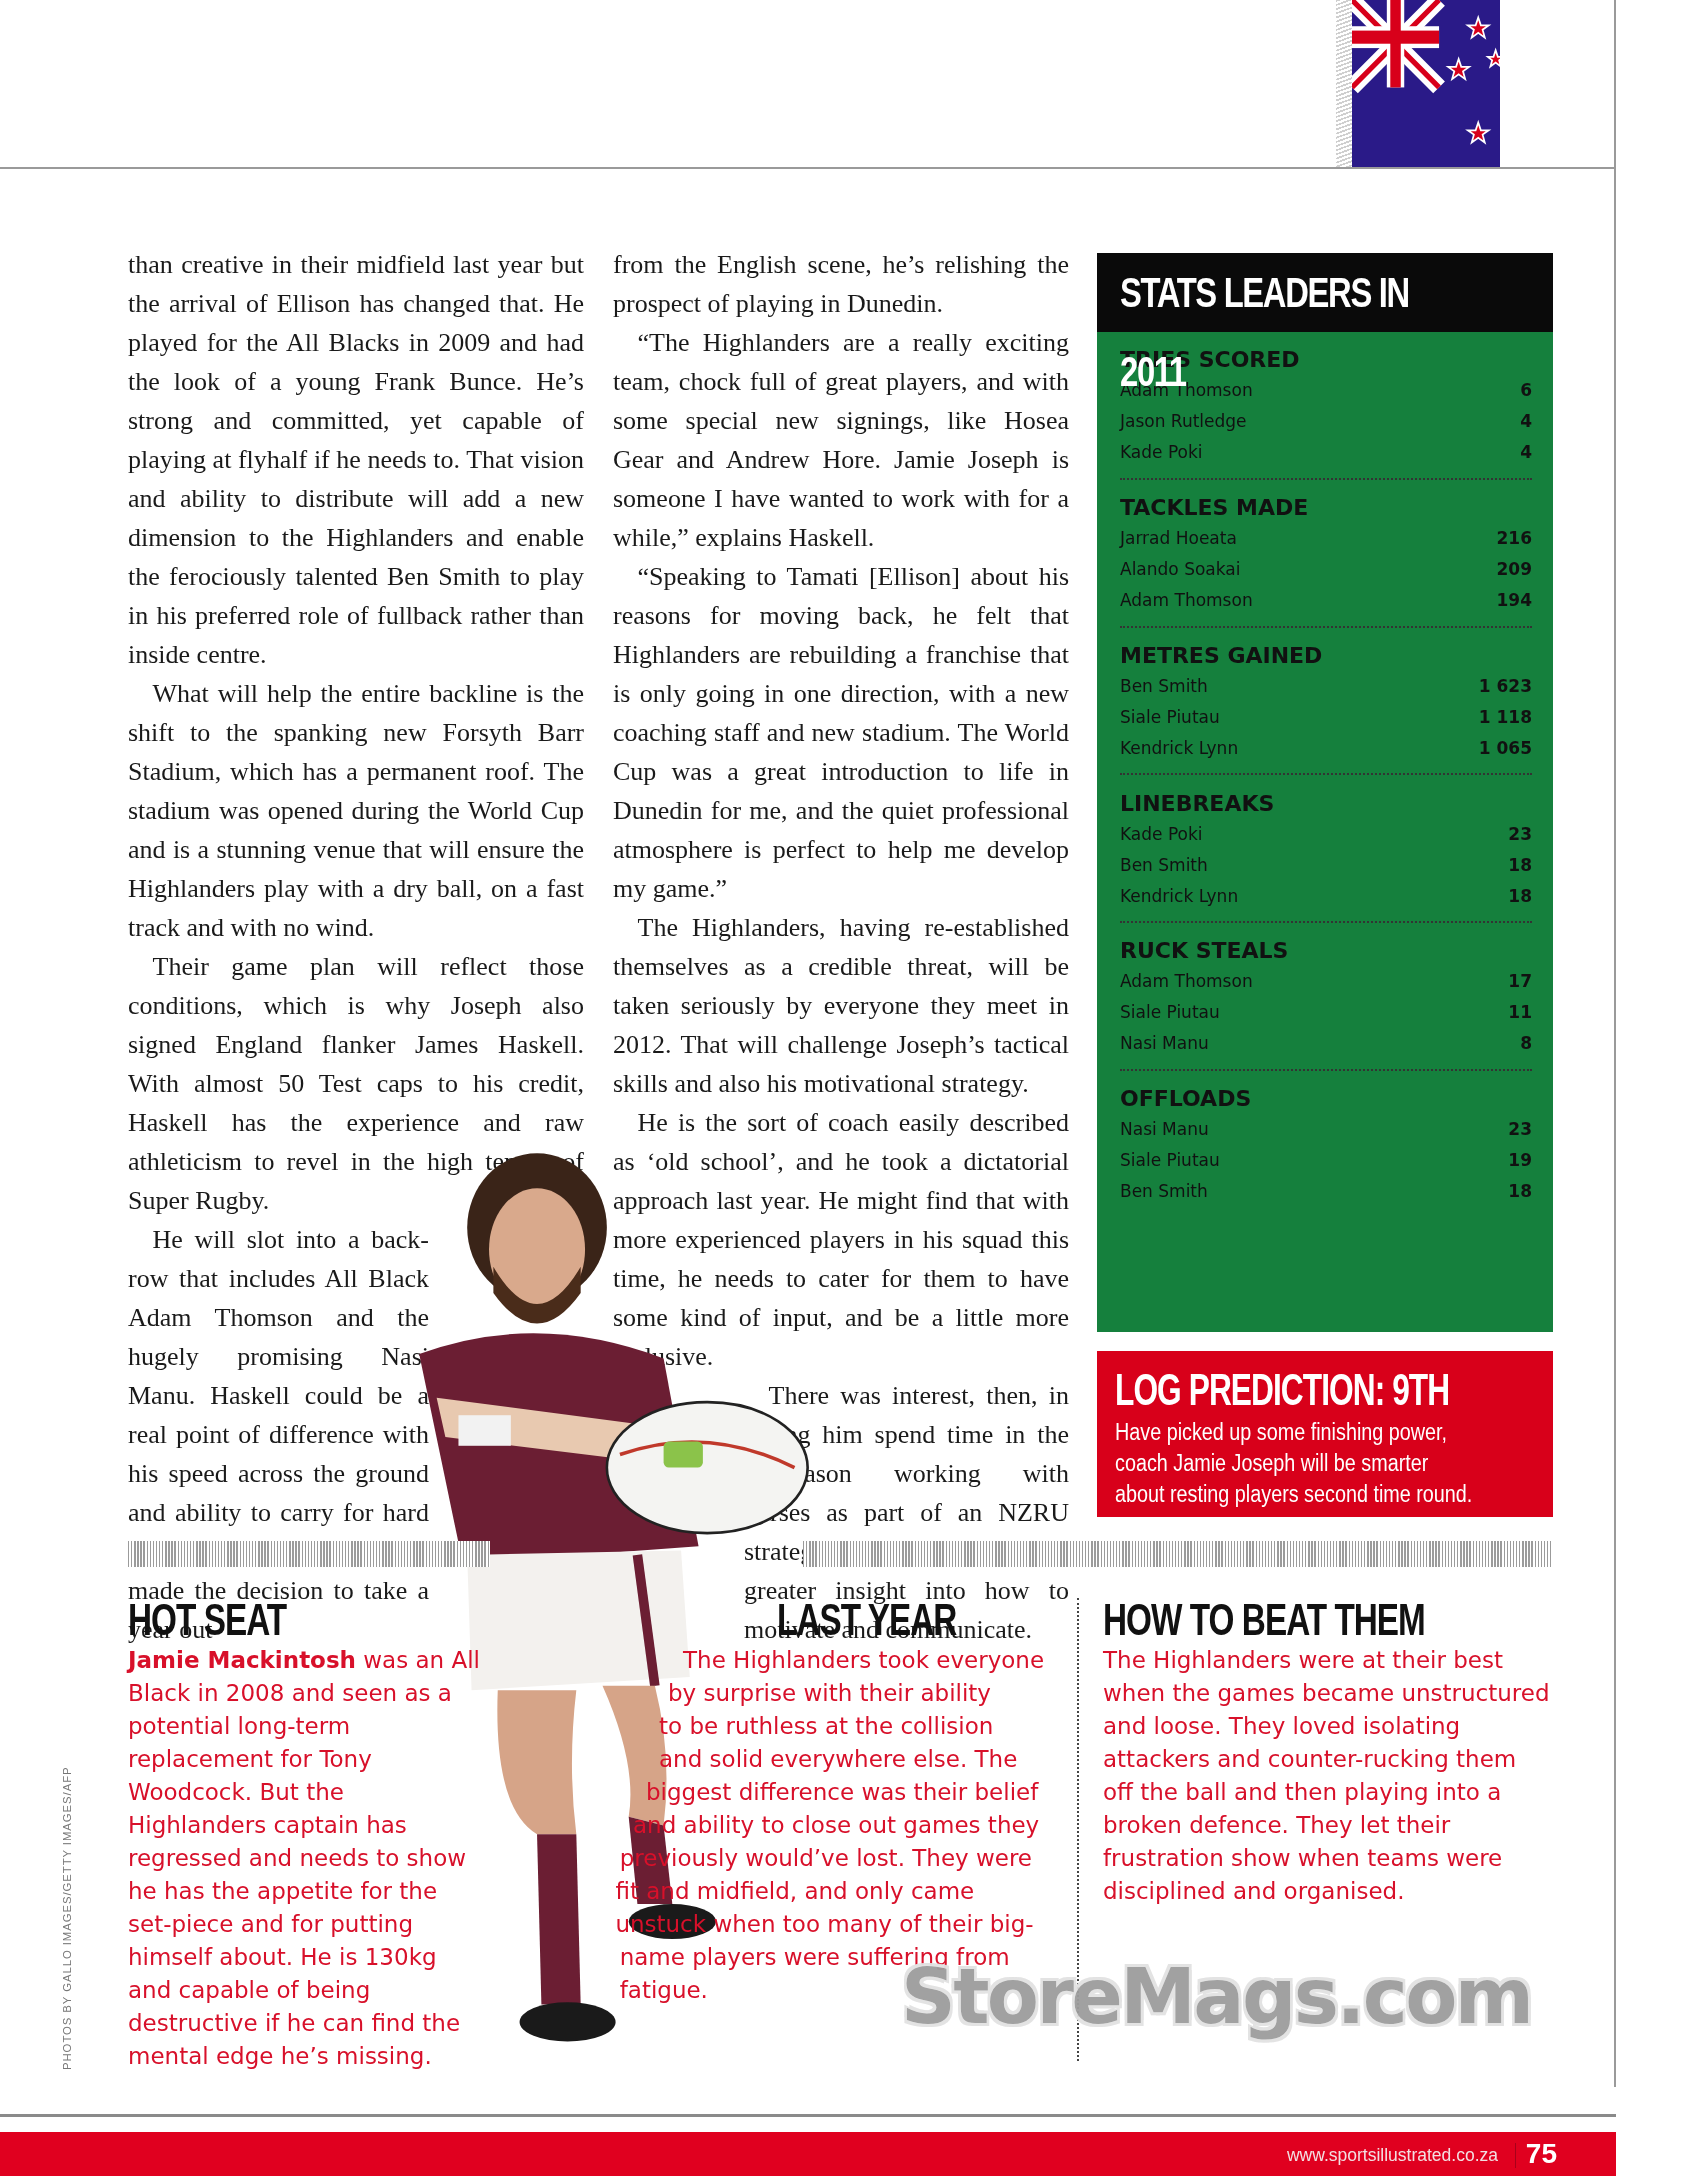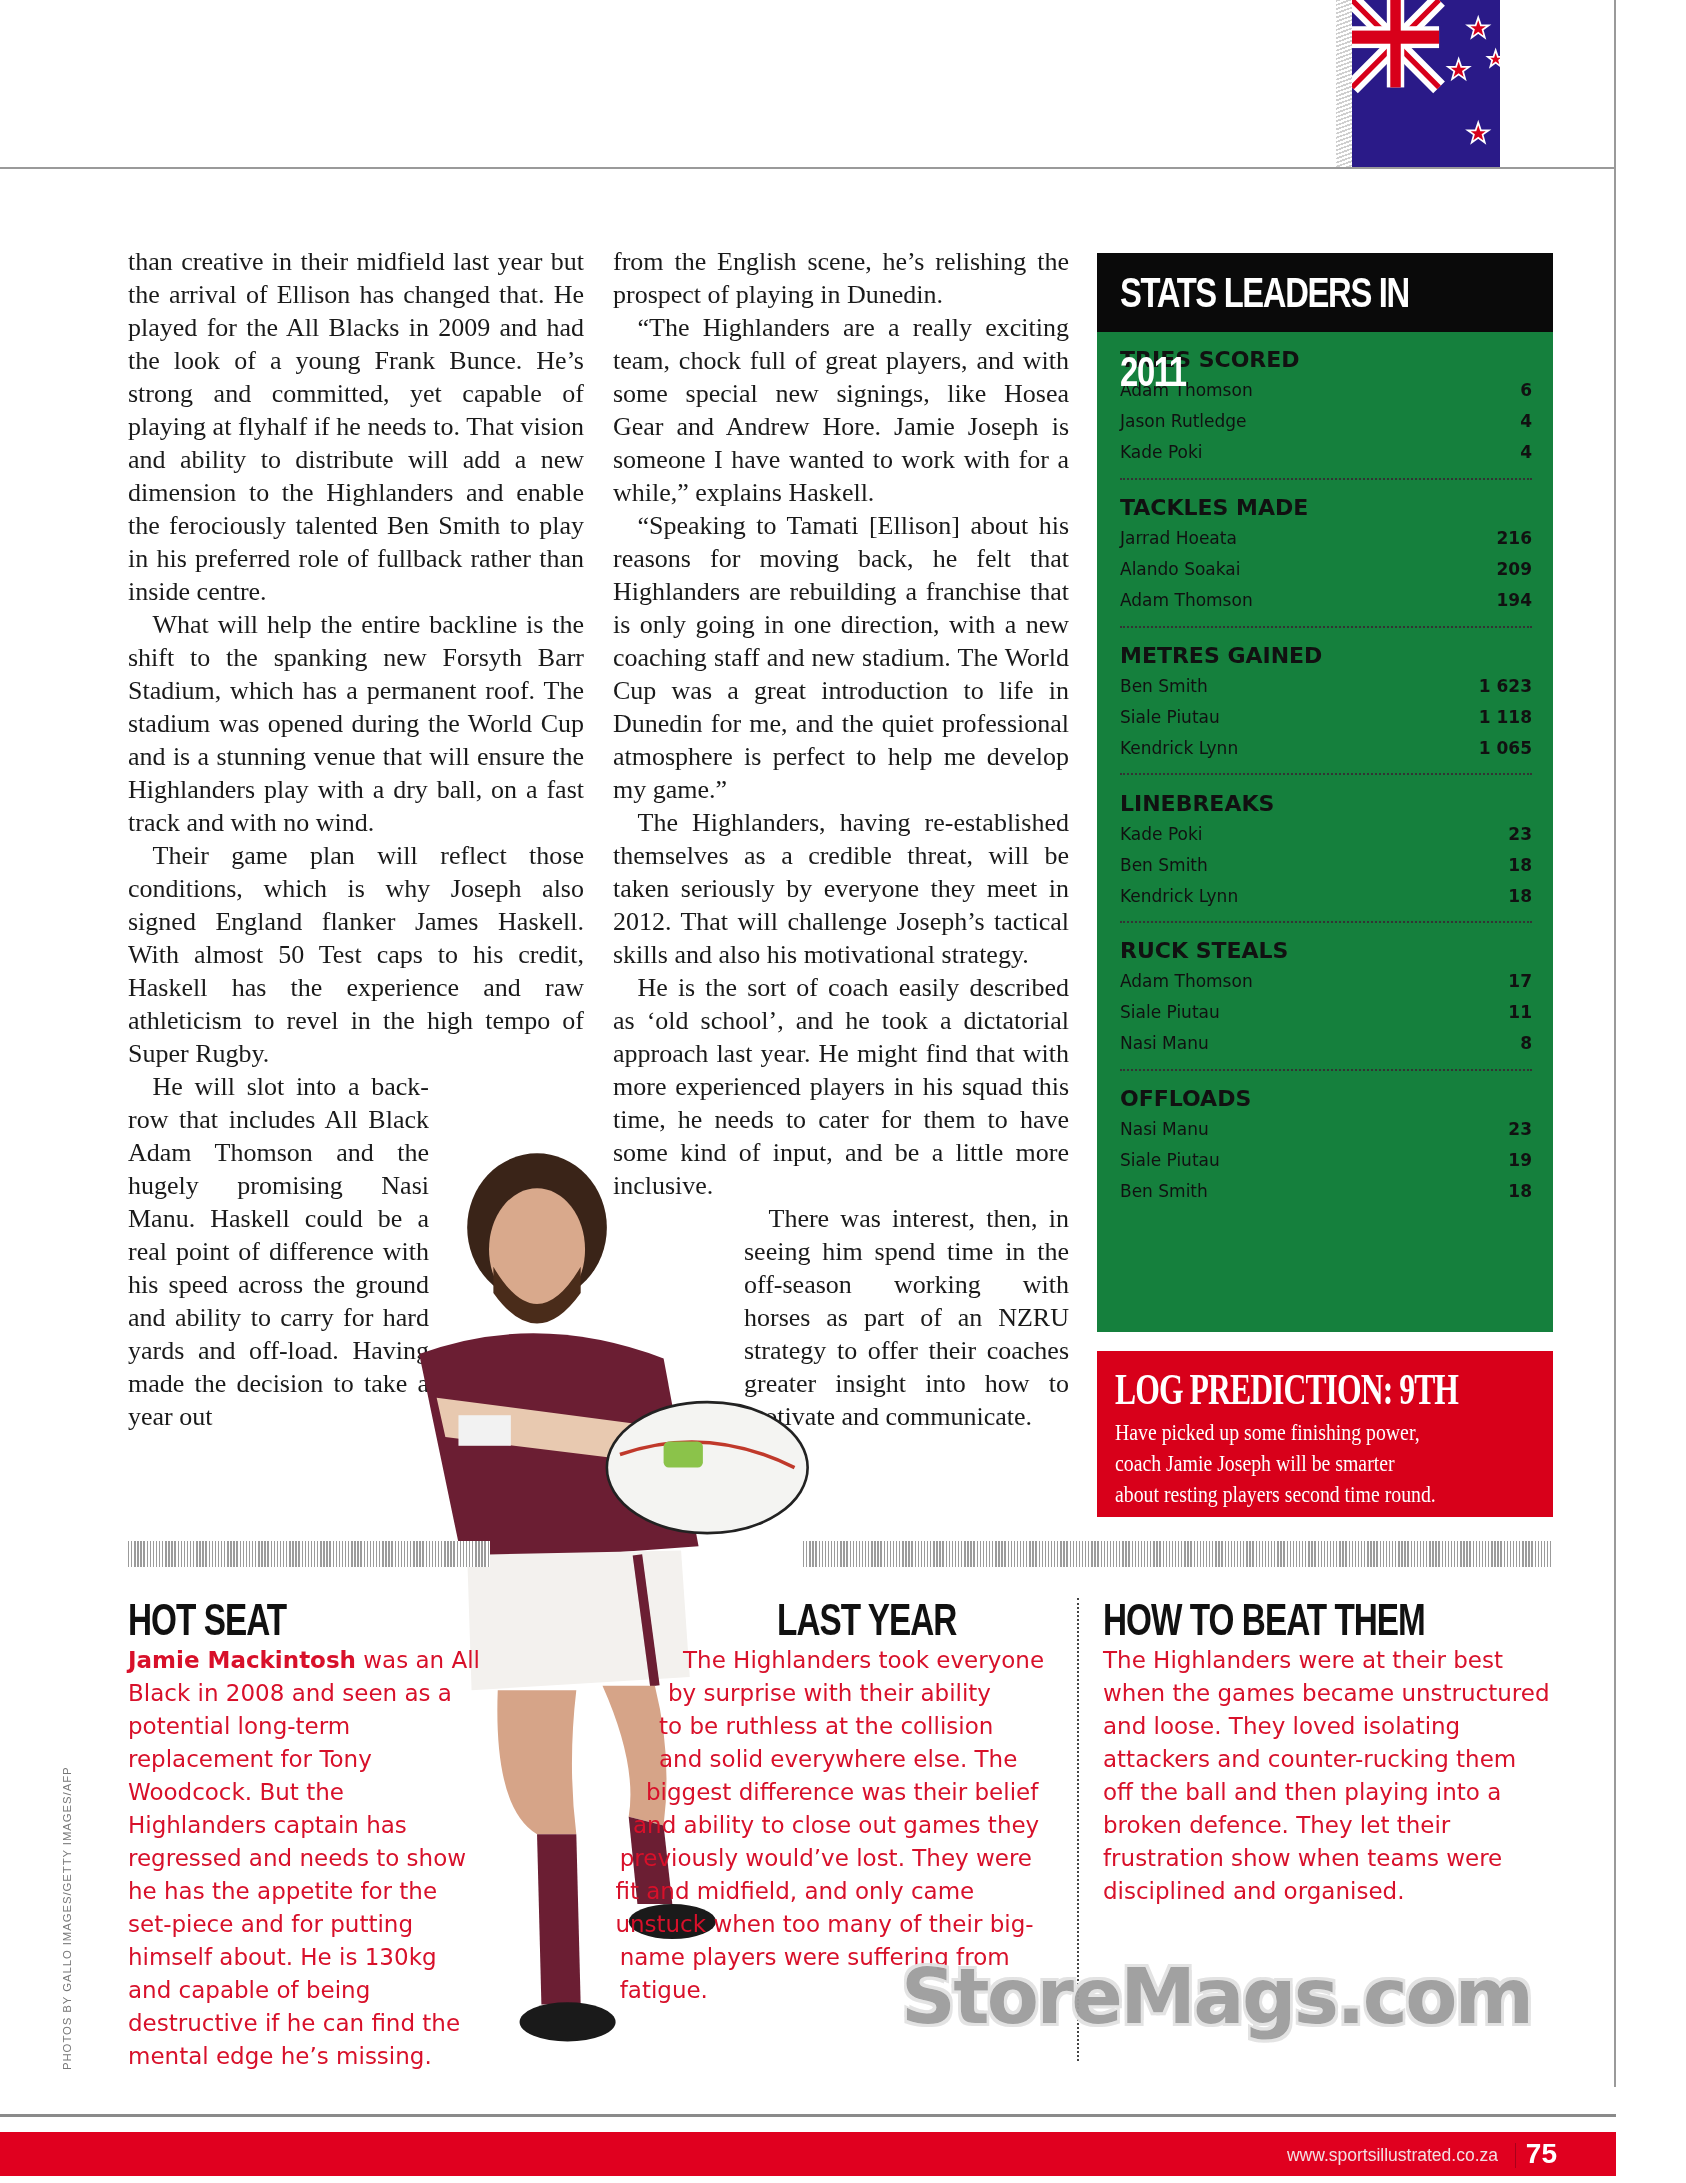--- a/index.html
+++ b/index.html
@@ -6,42 +6,42 @@
     body { width: 1687px; height: 2217px; position: relative; overflow: hidden; font-family: "Liberation Serif", serif; color: #1a1a1a; }
 
     
     .top-rule { position: absolute; left: 0; top: 167px; width: 1616px; height: 2.2px; background: #9a9a9a; }
     .right-rule { position: absolute; left: 1614px; top: 0; width: 2.2px; height: 2087px; background: #9a9a9a; }
     .flag { position: absolute; left: 1352px; top: 0; width: 148px; height: 167px; background: #2a1a88; overflow: hidden; }
     .flag-hatch { position: absolute; left: 1336px; top: 0; width: 15.7px; height: 167px; background: repeating-linear-gradient(160deg, #cfcfcf 0 1.7px, #ffffff 1.7px 3.9px); }
     .flag svg { width: 100%; height: 100%; display: block; }
 
     
-    .col { position: absolute; font-size: 26px; line-height: 33px; text-align: justify; }
+    .col { position: absolute; font-size: 26px; line-height: 39px; text-align: justify; }
     .col p { margin: 0; }
     .col p.indent { text-indent: 24.5px; }
     .col1 { left: 128px; top: 245px; width: 456px; }
     .col2 { left: 613px; top: 245px; width: 456px; }
 
     
     .player { position: absolute; left: 393px; top: 1153px; width: 419px; height: 926px; }
     .player svg { width: 100%; height: 100%; display: block; }
 
     
     .stats { position: absolute; left: 1097px; top: 253px; width: 456px; height: 1079px; background: #15803d; }
     .stats-header { background: #0a0a0a; color: #ffffff; height: 79px; font-family: "Liberation Sans", sans-serif; font-weight: bold; font-size: 42px; line-height: 79px; padding-left: 23px; letter-spacing: -1.7px; transform-origin: left center; }
     .stats-header span { display: inline-block; transform: scaleX(0.78); transform-origin: left center; }
     .stat-group { padding: 0 21px 0 23px; font-family: "DejaVu Sans", sans-serif; }
     .stat-title { font-weight: bold; font-size: 22px; line-height: 31px; color: #111; margin-top: 12.2px; }
     .stat-row { display: flex; justify-content: space-between; font-size: 17px; line-height: 31px; color: #111; }
     .stat-row .val { font-weight: bold; }
     .stat-sep { border-bottom: 2.6px dotted #333; margin: 9.6px 0 0 0; }
 
     
-    .log { position: absolute; left: 1097px; top: 1351px; width: 456px; height: 166px; background: #d8001a; color: #ffffff; font-family: Liberation Serif, serif; }
+    .log { position: absolute; left: 1097px; top: 1351px; width: 456px; height: 166px; background: #d8001a; color: #ffffff; font-family: Liberation Sans, sans-serif; }
     .log-title { font-weight: bold; font-size: 44px; line-height: 48px; padding: 15.3px 0 0 17.5px; white-space: nowrap; }
     .log-title span { display: inline-block; transform: scaleX(0.72); transform-origin: left center; letter-spacing: -1.3px; }
     .log-text { font-size: 23px; line-height: 31px; padding: 2.6px 8.7px 0 17.5px; }
     .log-text span { display: inline-block; transform: scaleX(0.86); transform-origin: left center; white-space: nowrap; }
 
     
     .hatch { position: absolute; top: 1541px; height: 26px; background: repeating-linear-gradient(90deg, #9b9b9b 0 1.3px, #ffffff 1.3px 3.1px); }
     .hatch.left { left: 128px; width: 362px; }
     .hatch.right { left: 803px; width: 750px; }
 

